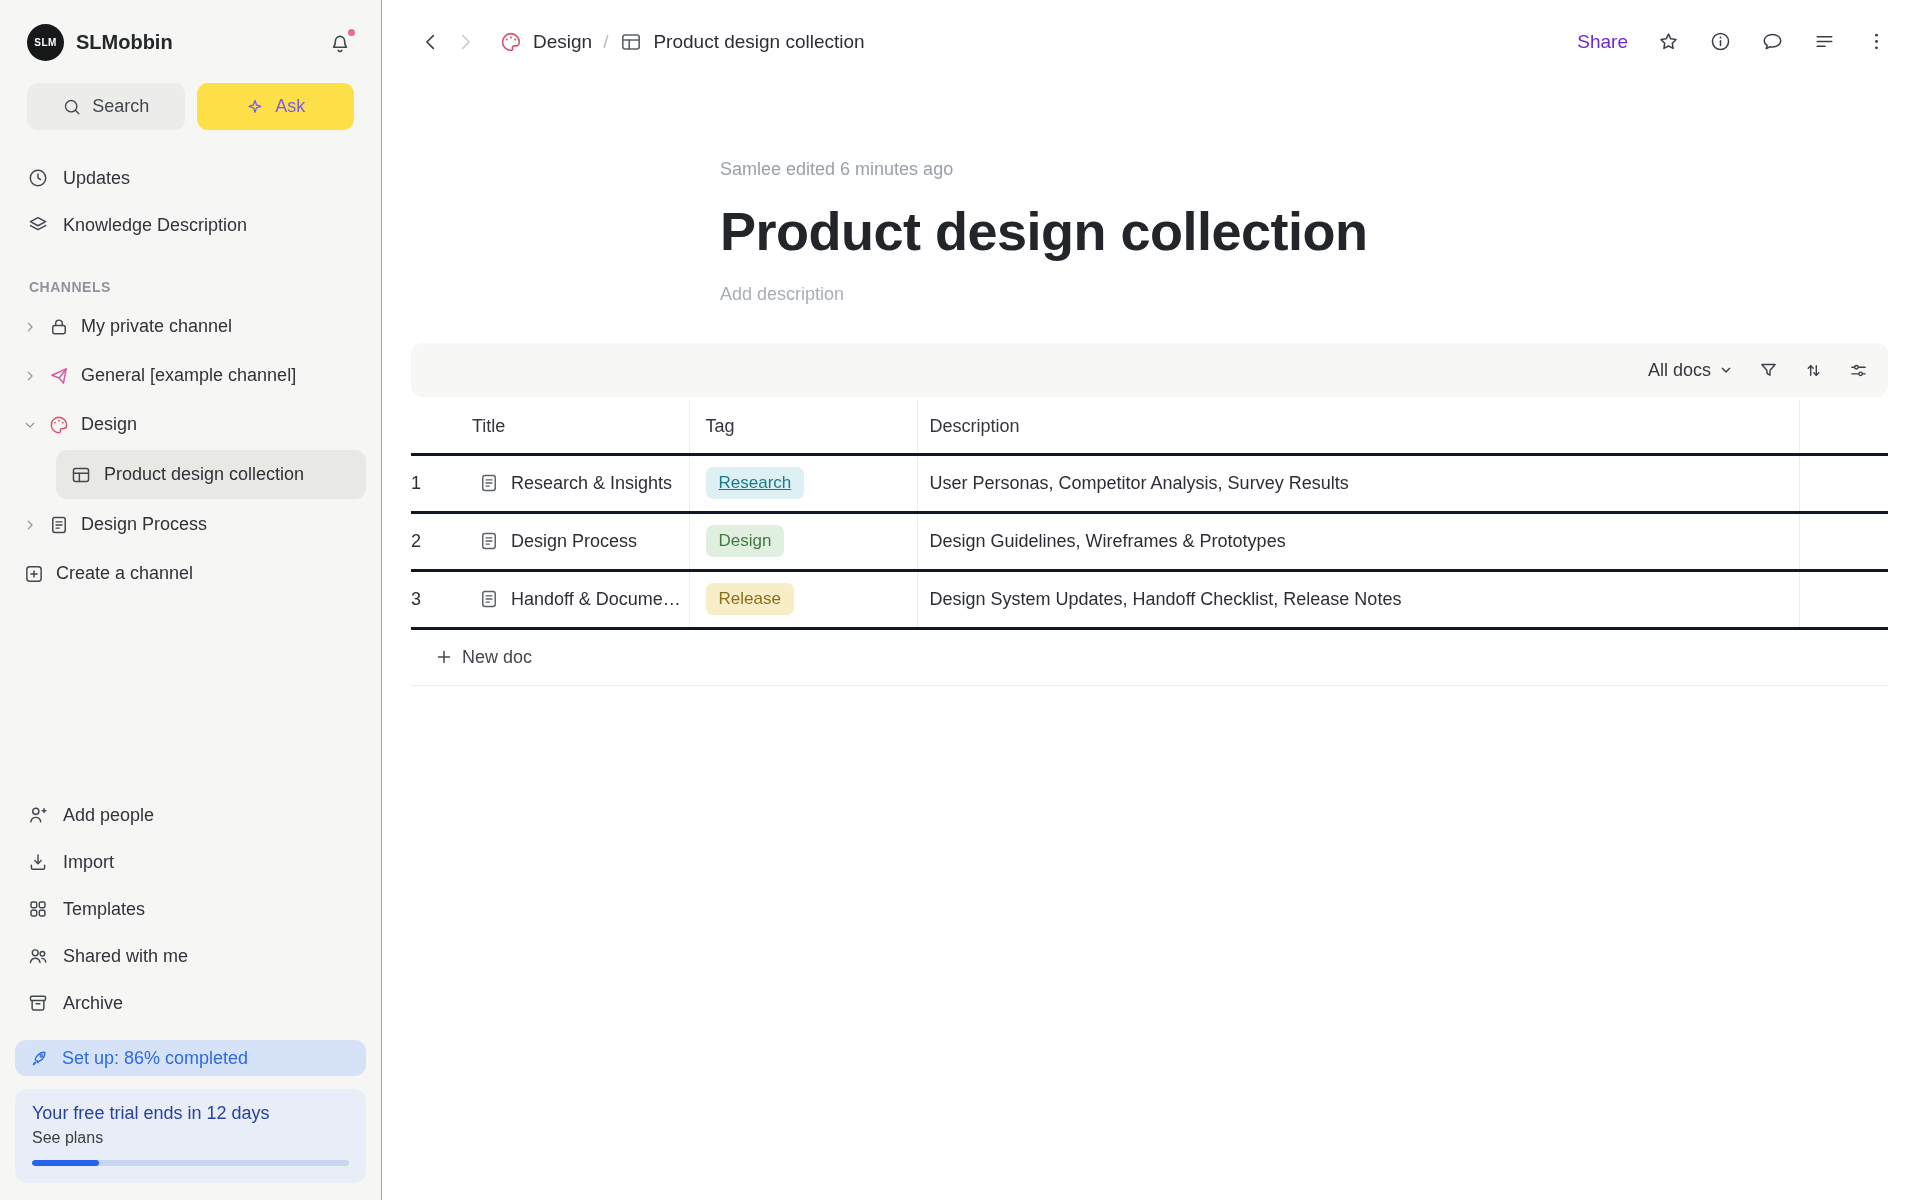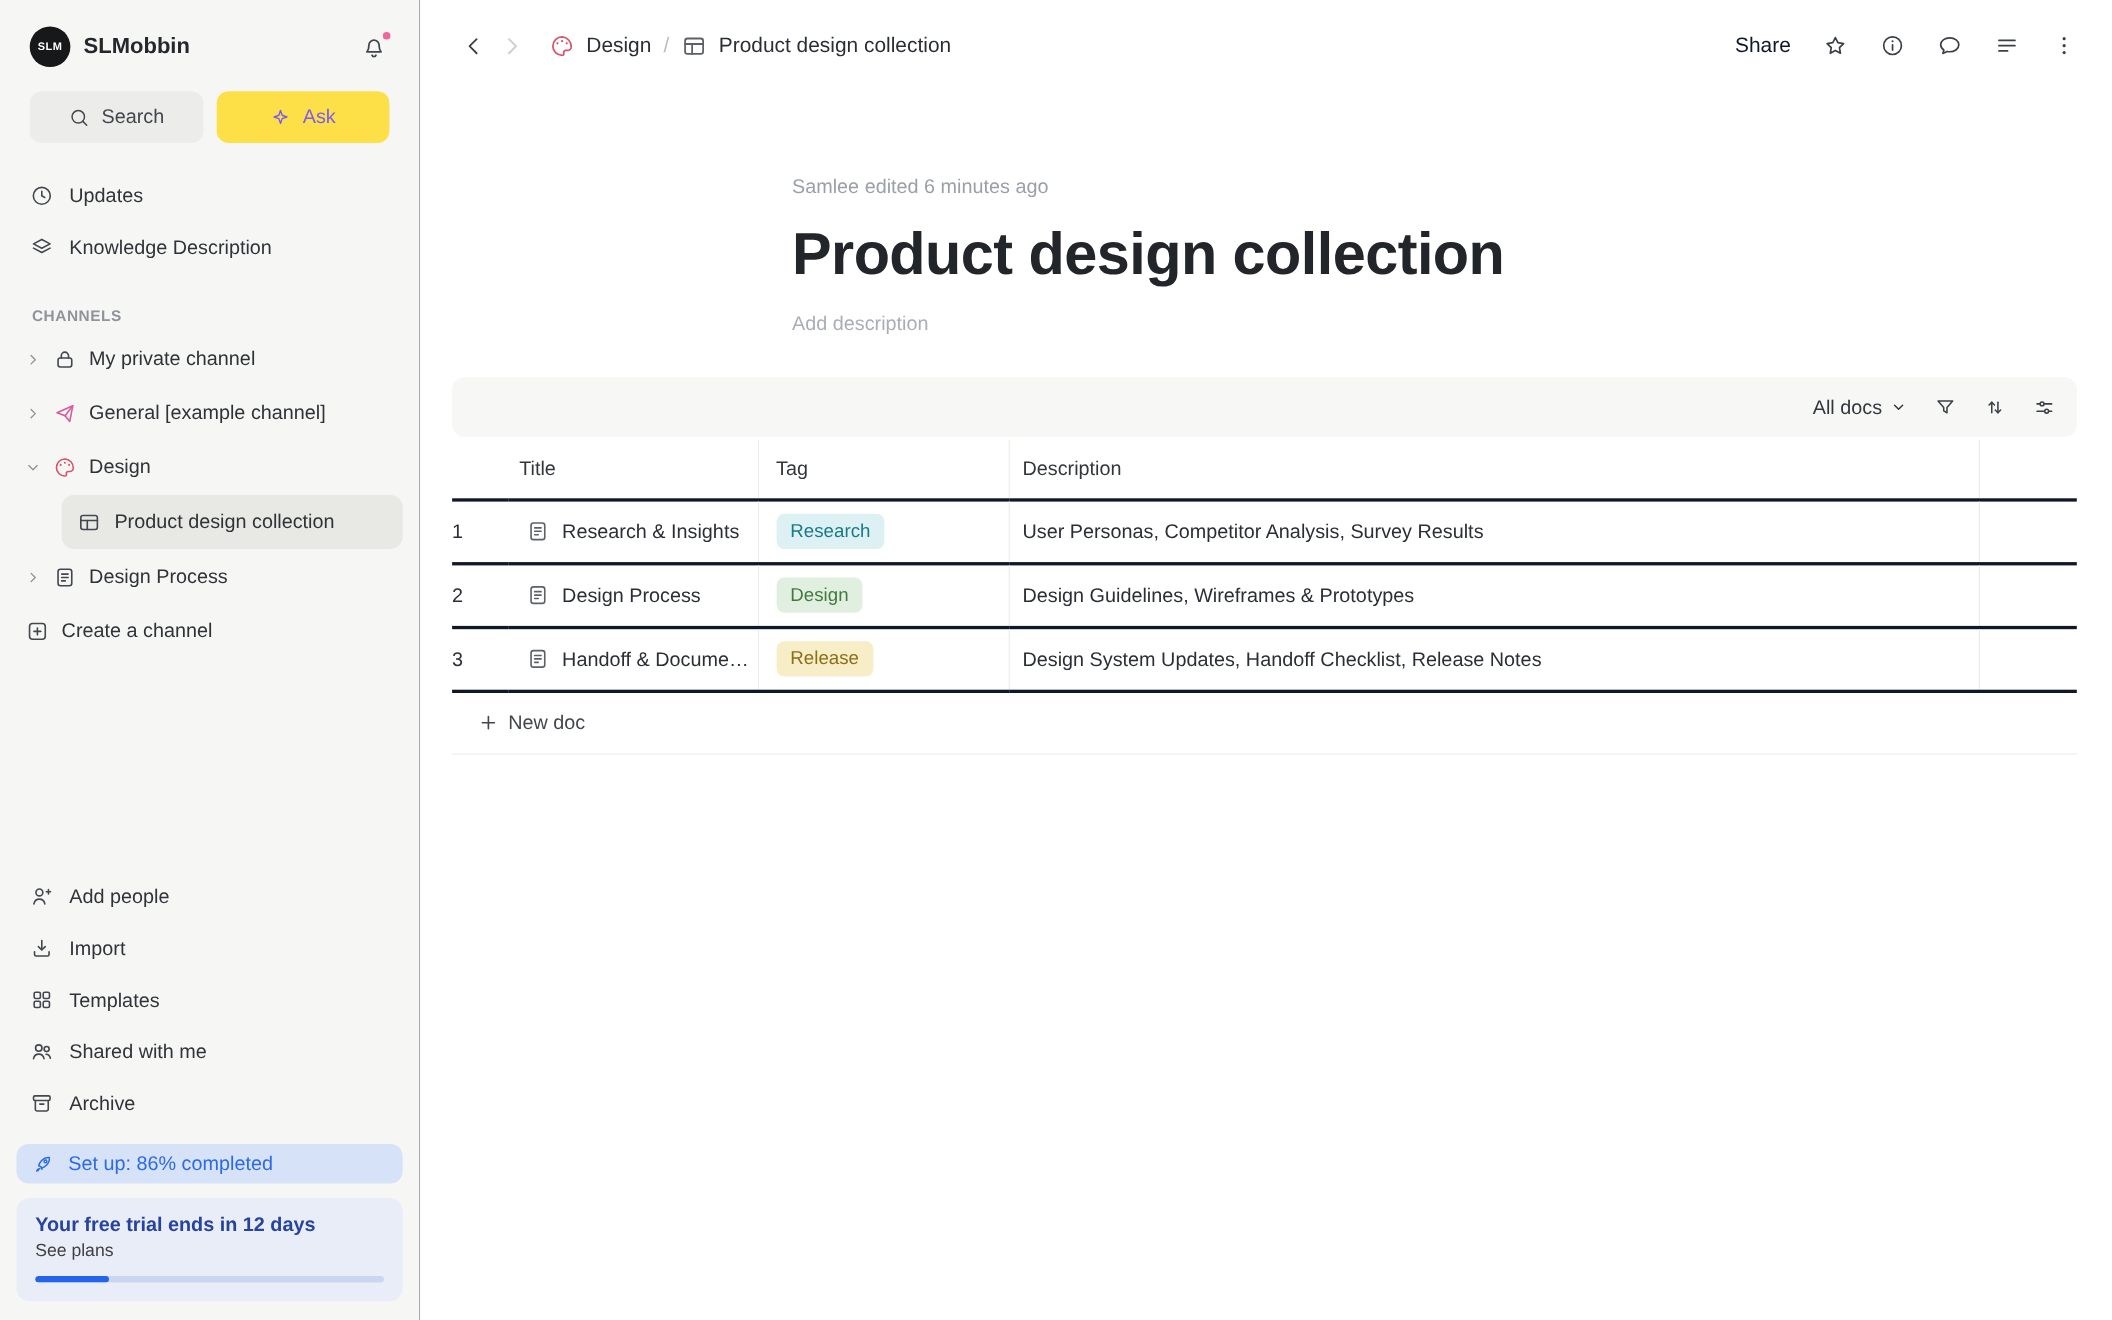--- a/index.html
+++ b/index.html
@@ -26,37 +26,37 @@
 .channels-header{margin:32px 0 8px;padding:0 29px;font-size:14px;font-weight:700;letter-spacing:.5px;color:#8f939b}
 .channels{padding:0 15px;display:flex;flex-direction:column;gap:2px}
 .chan{display:flex;align-items:center;gap:11px;height:47px;padding:0 8px;border-radius:10px;color:#2f3338;cursor:pointer}
 .chev{color:#8d9198;flex:none}
 .chan-ic{flex:none;color:#43474e}
 .chan-child{display:flex;align-items:center;gap:12px;height:49px;margin-left:41px;padding:0 14px;border-radius:11px;color:#2f3338;cursor:pointer}
 .chan-child.selected{background:#e8e8e5}
 .sidebar-footer{margin-top:auto;padding:0 15px;display:flex;flex-direction:column;gap:3px}
 .setup-banner{margin-top:12px;display:flex;align-items:center;gap:12px;height:36px;padding:0 15px;border-radius:11px;background:#d5e2f8;color:#2d6ae3;font-weight:500;font-size:18px;cursor:pointer}
 .trial-card{margin-top:10px;background:#e9edf8;border-radius:12px;padding:14px 17px 17px;cursor:pointer}
-.trial-title{color:#26439f;font-size:18px;font-weight:700}
+.trial-title{color:#26439f;font-size:18px;font-weight:400}
 .trial-link{color:#404040;font-size:16px;margin-top:5px}
 .trial-track{margin-top:13px;height:6px;border-radius:3px;background:#c9d6ef;overflow:hidden}
 .trial-fill{height:100%;background:#2563eb;border-radius:3px;width:0}
 
 .main{flex:1;display:flex;flex-direction:column;background:#fff}
 .topbar{height:83px;display:flex;align-items:center;padding:0 32px}
 .nav-arrow{width:34px;height:34px;display:flex;align-items:center;justify-content:center;color:#3c4046}
 .nav-arrow.disabled{color:#c9ccd1;cursor:default}
 .breadcrumb{display:flex;align-items:center;gap:11px;margin-left:17px;font-size:19px;color:#2b2f35}
 .crumb{display:flex;align-items:center;gap:10px;cursor:pointer}
 .crumb-sep{color:#b9bdc3}
 .palette-ic{color:#d9536b;flex:none}
 .grid-ic{color:#5c6168;flex:none}
 .topbar-right{margin-left:auto;display:flex;align-items:center;gap:29px}
 .icon-btn{color:#3c4046;display:flex;align-items:center;justify-content:center}
-.share-btn{font-size:19px;color:#0f172a}
+.share-btn{font-size:19px;color:#6d28d9}
 .doc-head{margin:76px 0 0 338px}
 .doc-meta{color:#9aa0a8;font-size:18px}
 .doc-title{margin-top:20px;font-size:54px;font-weight:800;letter-spacing:-.5px;color:#22252a}
 .doc-desc{margin-top:22px;color:#a9aeb6;font-size:18px;cursor:text}
 .collection{margin:38px 0 0 29px;width:1477px}
 .col-toolbar{height:54px;background:#f7f7f5;border-radius:11px;display:flex;align-items:center;justify-content:flex-end;gap:24px;padding:0 19px}
 .alldocs{display:flex;align-items:center;gap:7px;font-size:18px;color:#33373d}
 .tool-btn{color:#3c4046;display:flex;align-items:center;justify-content:center}
 table.docs{width:100%;border-collapse:collapse;table-layout:fixed;margin-top:3px}
 .docs th,.docs td{border-bottom:3px solid #0f172a;text-align:left;font-weight:400;vertical-align:middle}
@@ -391,21 +391,21 @@
                 <span class="doc-ic">
                     <svg class="ic" width="22" height="22" viewBox="0 0 24 24">
                       <rect x="5.2" y="3.8" width="13.6" height="16.4" rx="2.4"></rect>
                       <path d="M8.8 8.6h6.4M8.8 12h6.4M8.8 15.4h3.6"></path>
                     </svg>
                   </span>
                 <span>Research &amp; Insights</span>
               </span>
             </td>
             <td class="td-tag bR">
-              <span class="pill" style="background: rgb(221, 240, 243); color: rgb(24, 122, 135);">Research</span>
+              <span class="pill" style="background: rgb(221, 240, 243); color: rgb(24, 122, 135); text-decoration: underline;">Research</span>
             </td>
             <td class="td-desc bR">User Personas, Competitor Analysis, Survey Results</td>
             <td></td>
           </tr>
           <tr>
             <td class="td-num">2</td>
             <td class="td-title bR">
               <span class="title-flex">
                 <span class="doc-ic">
                     <svg class="ic" width="22" height="22" viewBox="0 0 24 24">

